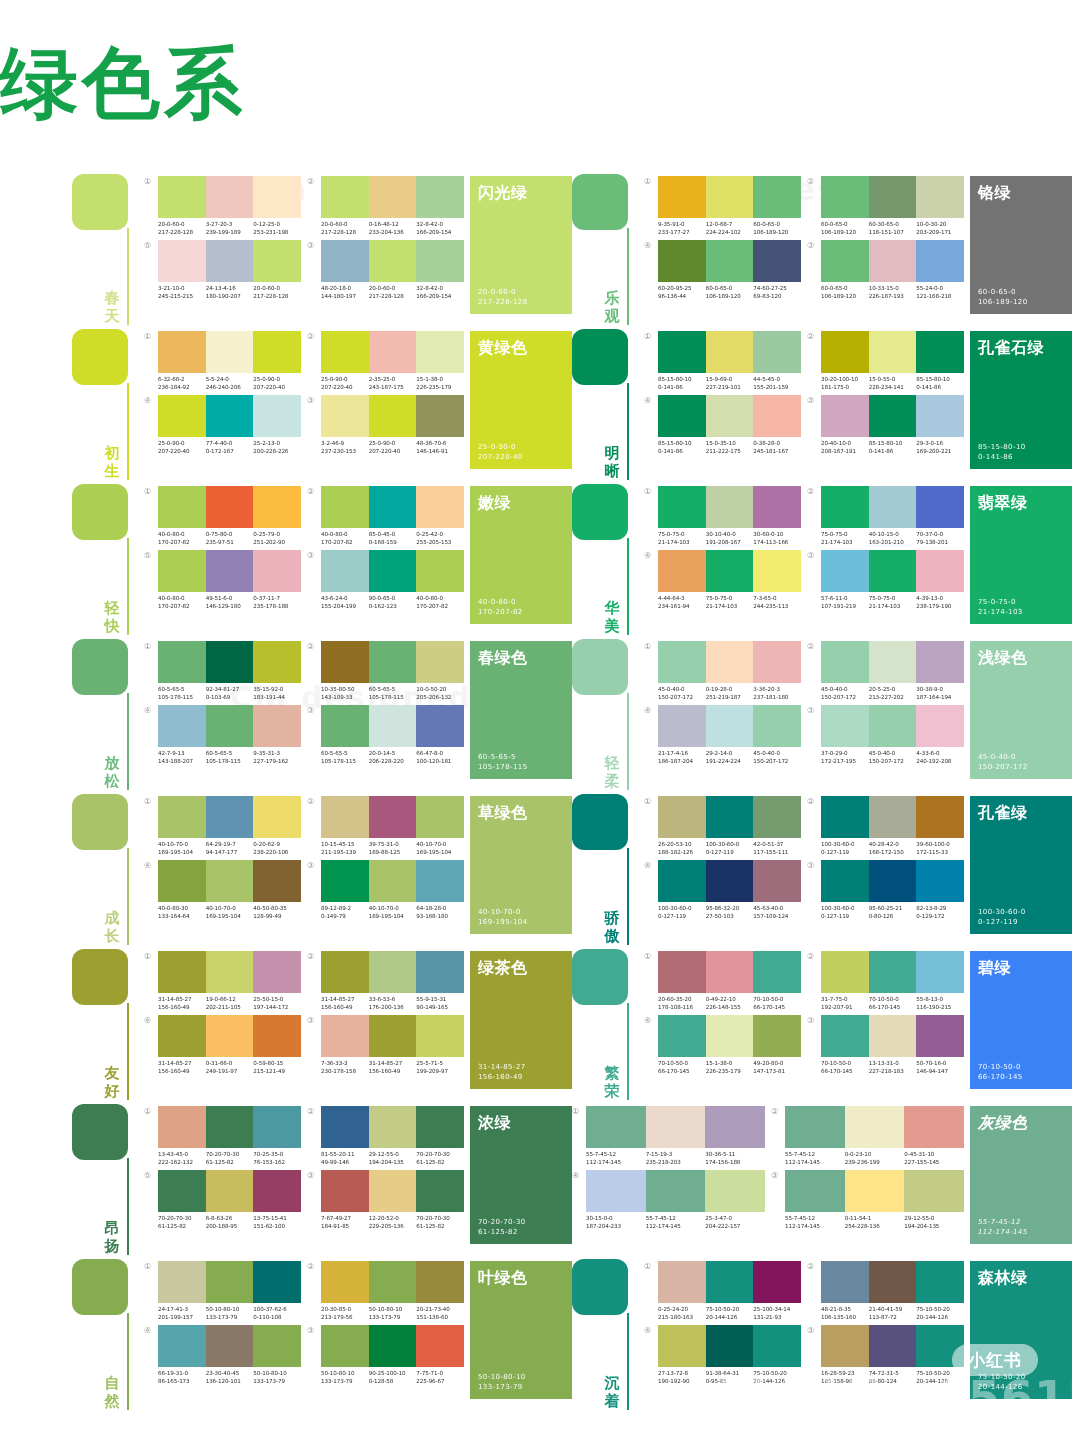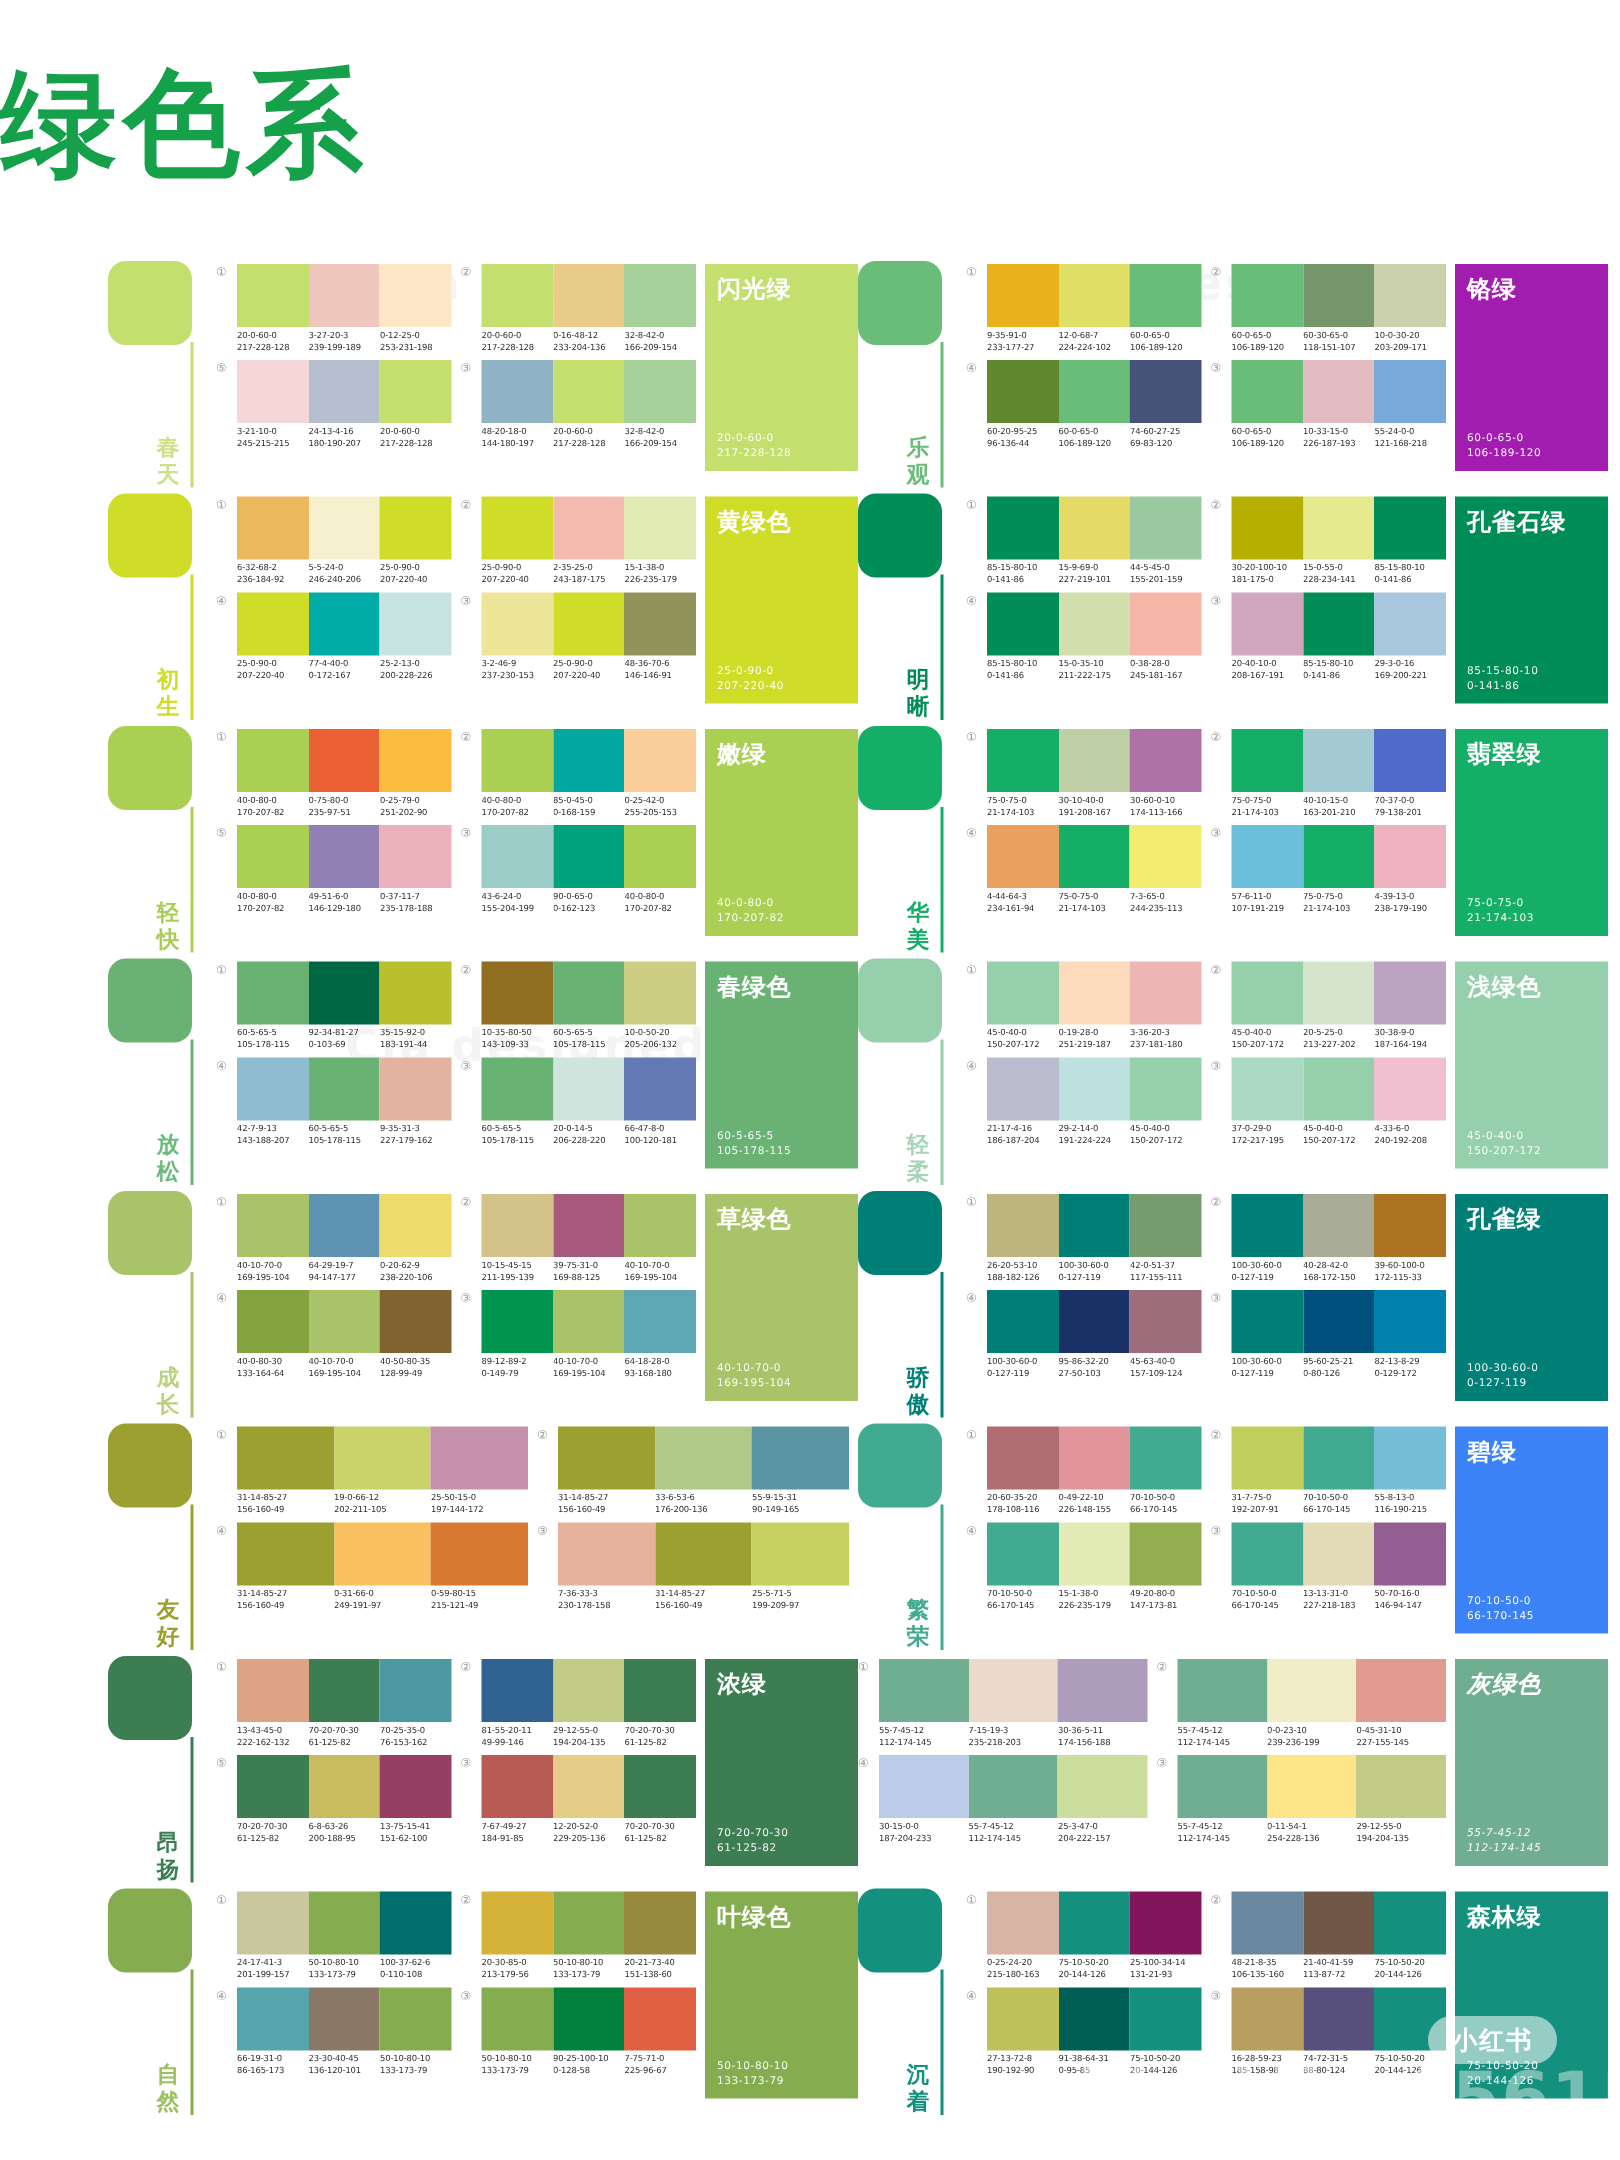--- a/index.html
+++ b/index.html
@@ -851,20 +851,27 @@
                     <span>156-160-49</span>
                   </div>
                   <div class="code">
                     <span>25-5-71-5</span>
                     <span>199-209-97</span>
                   </div>
                 </div>
               </div>
             </div>
           </div>
+          <div class="hero" style="background: rgb(156, 160, 49);">
+            <div class="hero-name">绿茶色</div>
+            <div class="hero-code">
+              <span>31-14-85-27</span>
+              <span>156-160-49</span>
+            </div>
+          </div>
         </div>
         <div class="section">
           <div class="mood">
             <div class="mood-chip" style="background: rgb(61, 125, 82);"></div>
             <div class="mood-stem" style="background: rgb(61, 125, 82);"></div>
             <div class="mood-label" style="color: rgb(61, 125, 82);">昂扬</div>
           </div>
           <div class="combos">
             <div class="combo">
               <div class="combo-num">①</div>
@@ -1182,21 +1189,21 @@
                     <span>226-187-193</span>
                   </div>
                   <div class="code">
                     <span>55-24-0-0</span>
                     <span>121-168-218</span>
                   </div>
                 </div>
               </div>
             </div>
           </div>
-          <div class="hero" style="background: #a21caf;">
+          <div class="hero" style="background: #737373;">
             <div class="hero-name">铬绿</div>
             <div class="hero-code">
               <span>60-0-65-0</span>
               <span>106-189-120</span>
             </div>
           </div>
         </div>
         <div class="section">
           <div class="mood">
             <div class="mood-chip" style="background: rgb(0, 141, 86);"></div>

